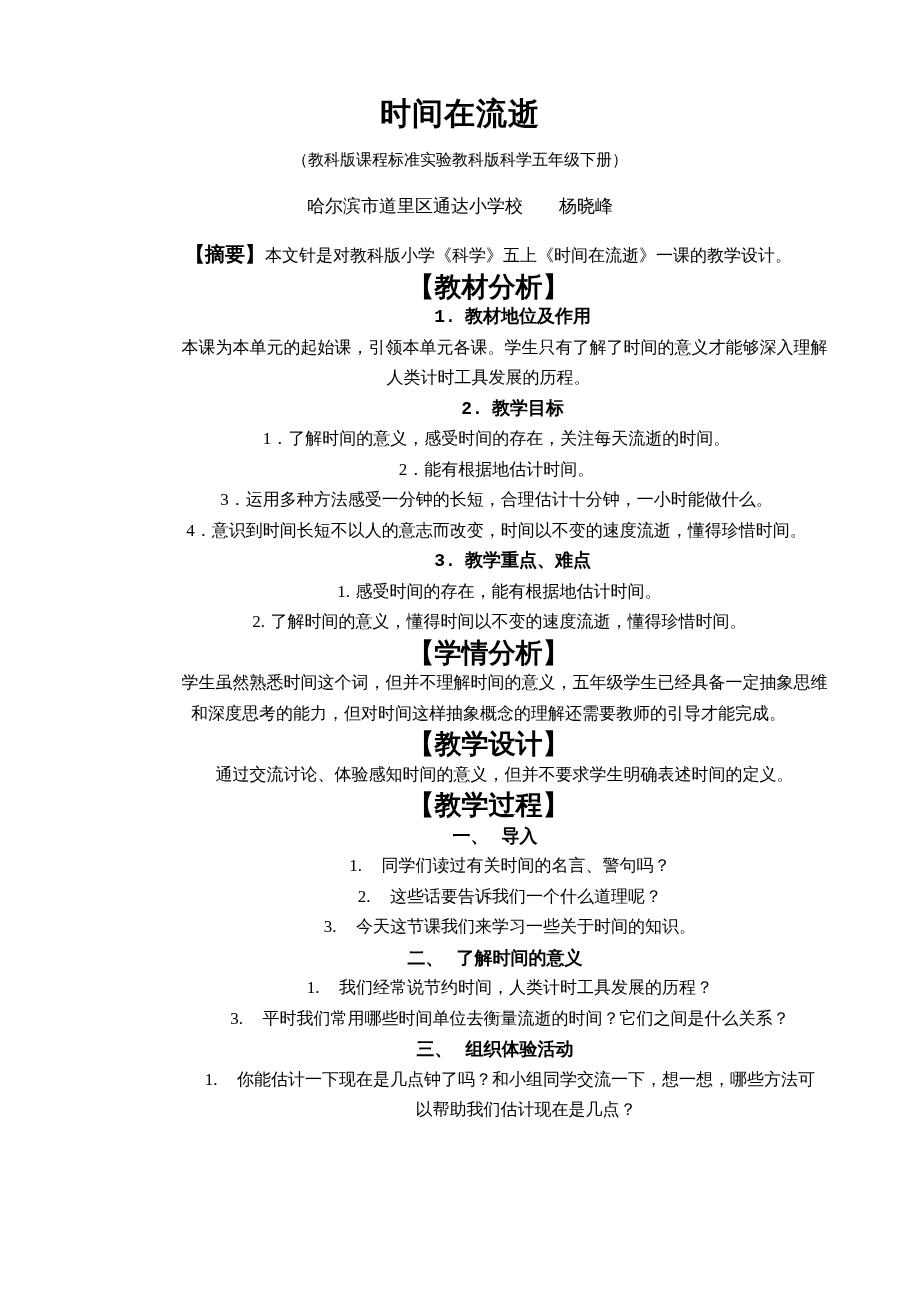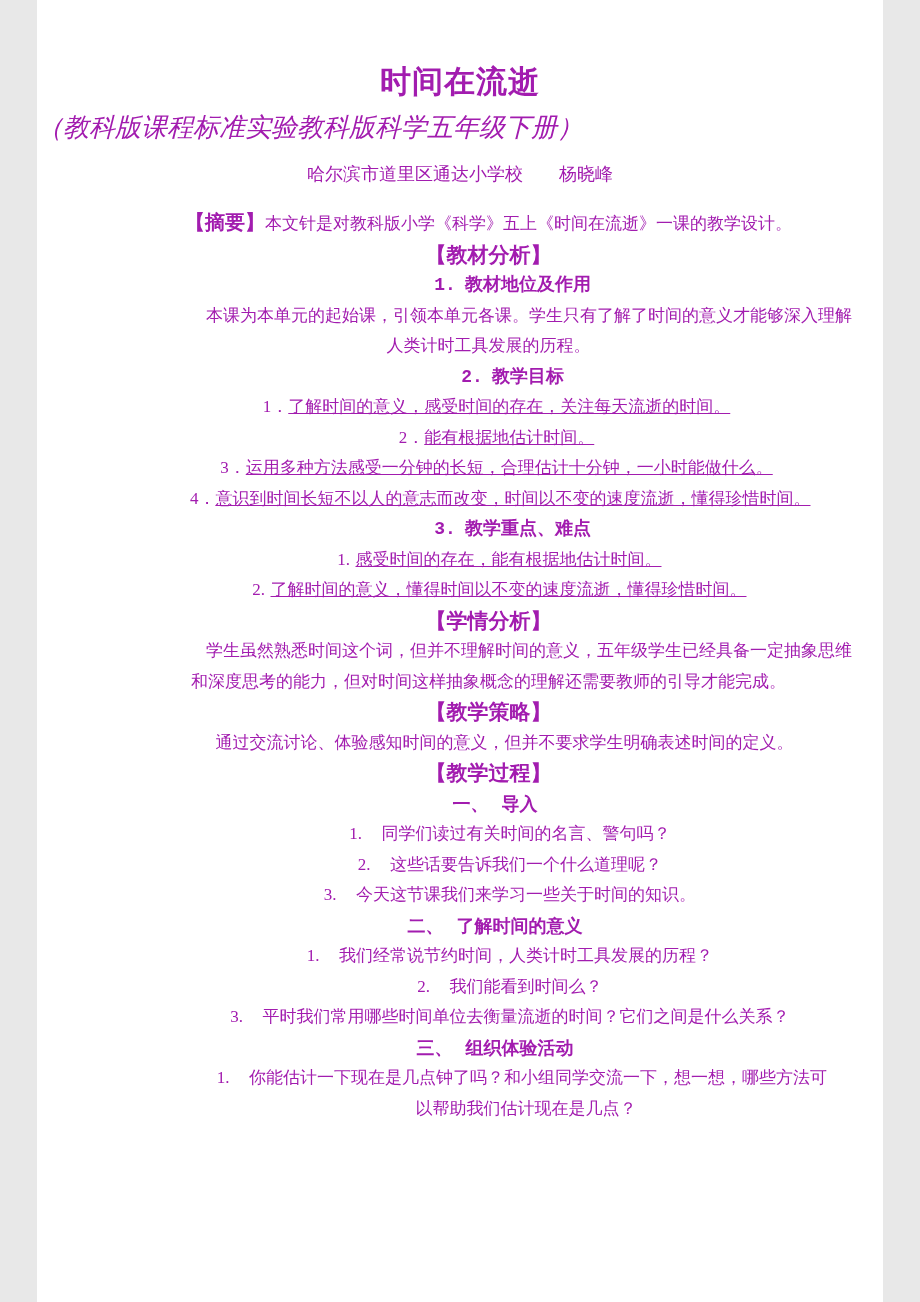--- a/index.html
+++ b/index.html
@@ -1,41 +1,41 @@
 <!DOCTYPE html>
 <html><head>
 <meta charset="utf-8">
 <style>
   html,body{margin:0;padding:0;background:#e8e8e8;}
   .page{
-    width:846px;height:1302px;margin:0 auto;background:#ffffff;
-    font-family:"Liberation Serif","DejaVu Serif",serif;color:#a21caf;
-    padding-top:60px;box-sizing:border-box;overflow:hidden;
+    width:920px;height:1302px;margin:0 auto;background:#ffffff;
+    font-family:"Liberation Serif","DejaVu Serif",serif;color:#000000;
+    padding-top:92px;box-sizing:border-box;overflow:hidden;
   }
   .doc-title{
     font-family:"Liberation Sans","DejaVu Sans",sans-serif;font-weight:bold;
     font-size:31px;line-height:44px;text-align:center;letter-spacing:1px;
   }
-  .doc-subtitle{font-size:26px;line-height:30px;text-align:left;margin-top:9px;font-style:italic;}
+  .doc-subtitle{font-size:16px;line-height:30px;text-align:center;margin-top:9px;}
   .doc-author{font-size:18px;line-height:30px;text-align:center;margin-top:16px;}
   .content{margin:18px 80px 0 137px;font-size:17px;text-align:center;}
   .ln{line-height:30.5px;white-space:nowrap;}
   .blabel{
     font-family:"Liberation Sans","DejaVu Sans",sans-serif;font-weight:bold;font-size:20px;
   }
   .bheading{
-    font-family:"Liberation Sans","DejaVu Sans",sans-serif;font-weight:bold;font-size:21px;
+    font-family:"Liberation Sans","DejaVu Sans",sans-serif;font-weight:bold;font-size:27px;
   }
   .hnum{
     font-family:Liberation Mono, monospace;font-weight:bold;
     font-size:18px;margin-left:39px;
   }
   .hnum .num{display:inline-block;width:40px;}
   .indent{text-indent:32px;}
-  .item-a{margin-left:16px;text-decoration:underline;}
+  .item-a{margin-left:16px;}
   .item-a .num{display:inline-block;min-width:24px;}
   .step-h{
     font-family:"Liberation Sans","DejaVu Sans",sans-serif;font-weight:bold;font-size:18px;
   }
   .step-h .num{display:inline-block;width:62px;}
   .item-b .num{display:inline-block;width:52px;margin-left:23px;}
   .item-b .cont{padding-left:75px;}
 </style>
 </head>
 <body>
@@ -67,21 +67,21 @@
 
     <div class="ln hnum"><span class="num">3.</span><span>教学重点、难点</span></div>
 
     <div class="ln item-a"><span class="num">1.</span><span>感受时间的存在，能有根据地估计时间。</span></div>
     <div class="ln item-a"><span class="num">2.</span><span>了解时间的意义，懂得时间以不变的速度流逝，懂得珍惜时间。</span></div>
 
     <div class="ln bheading">【学情分析】</div>
     <div class="ln indent">学生虽然熟悉时间这个词，但并不理解时间的意义，五年级学生已经具备一定抽象思维</div>
     <div class="ln">和深度思考的能力，但对时间这样抽象概念的理解还需要教师的引导才能完成。</div>
 
-    <div class="ln bheading">【教学策略】</div>
+    <div class="ln bheading">【教学设计】</div>
     <div class="ln indent">通过交流讨论、体验感知时间的意义，但并不要求学生明确表述时间的定义。</div>
 
     <div class="ln bheading">【教学过程】</div>
 
     <div class="ln step-h"><span class="num">一、</span><span>导入</span></div>
 
     <div class="item-b">
       <div class="ln"><span class="num">1.</span><span>同学们读过有关时间的名言、警句吗？</span></div>
     </div>
     <div class="item-b">
@@ -90,23 +90,20 @@
     <div class="item-b">
       <div class="ln"><span class="num">3.</span><span>今天这节课我们来学习一些关于时间的知识。</span></div>
     </div>
 
     <div class="ln step-h"><span class="num">二、</span><span>了解时间的意义</span></div>
 
     <div class="item-b">
       <div class="ln"><span class="num">1.</span><span>我们经常说节约时间，人类计时工具发展的历程？</span></div>
     </div>
     <div class="item-b">
-      <div class="ln"><span class="num">2.</span><span>我们能看到时间么？</span></div>
-    </div>
-    <div class="item-b">
       <div class="ln"><span class="num">3.</span><span>平时我们常用哪些时间单位去衡量流逝的时间？它们之间是什么关系？</span></div>
     </div>
 
     <div class="ln step-h"><span class="num">三、</span><span>组织体验活动</span></div>
 
     <div class="item-b">
       <div class="ln"><span class="num">1.</span><span>你能估计一下现在是几点钟了吗？和小组同学交流一下，想一想，哪些方法可</span></div>
       <div class="ln cont">以帮助我们估计现在是几点？</div>
     </div>
 

